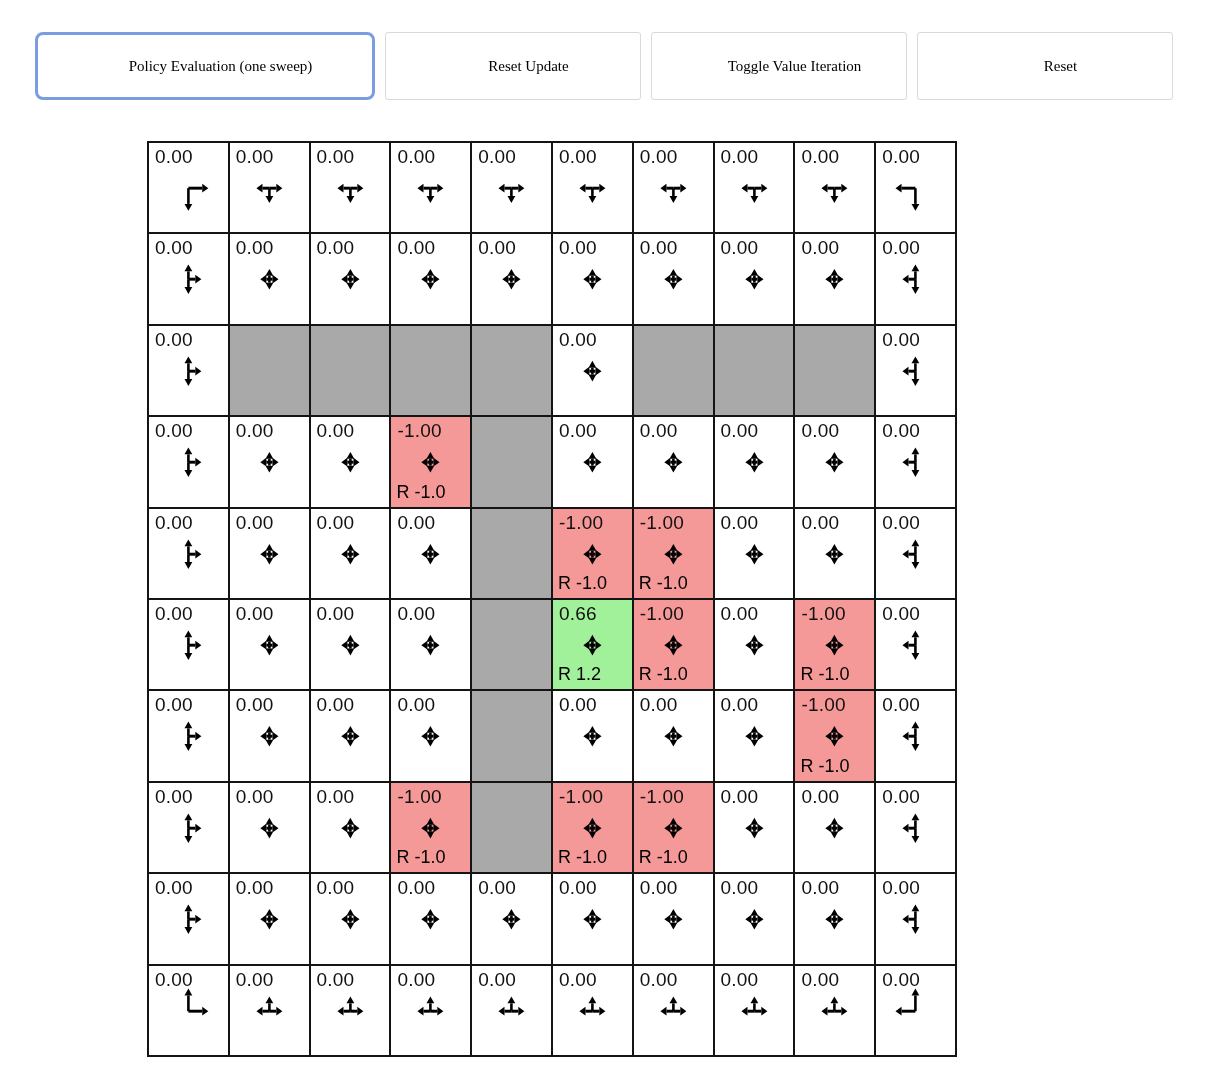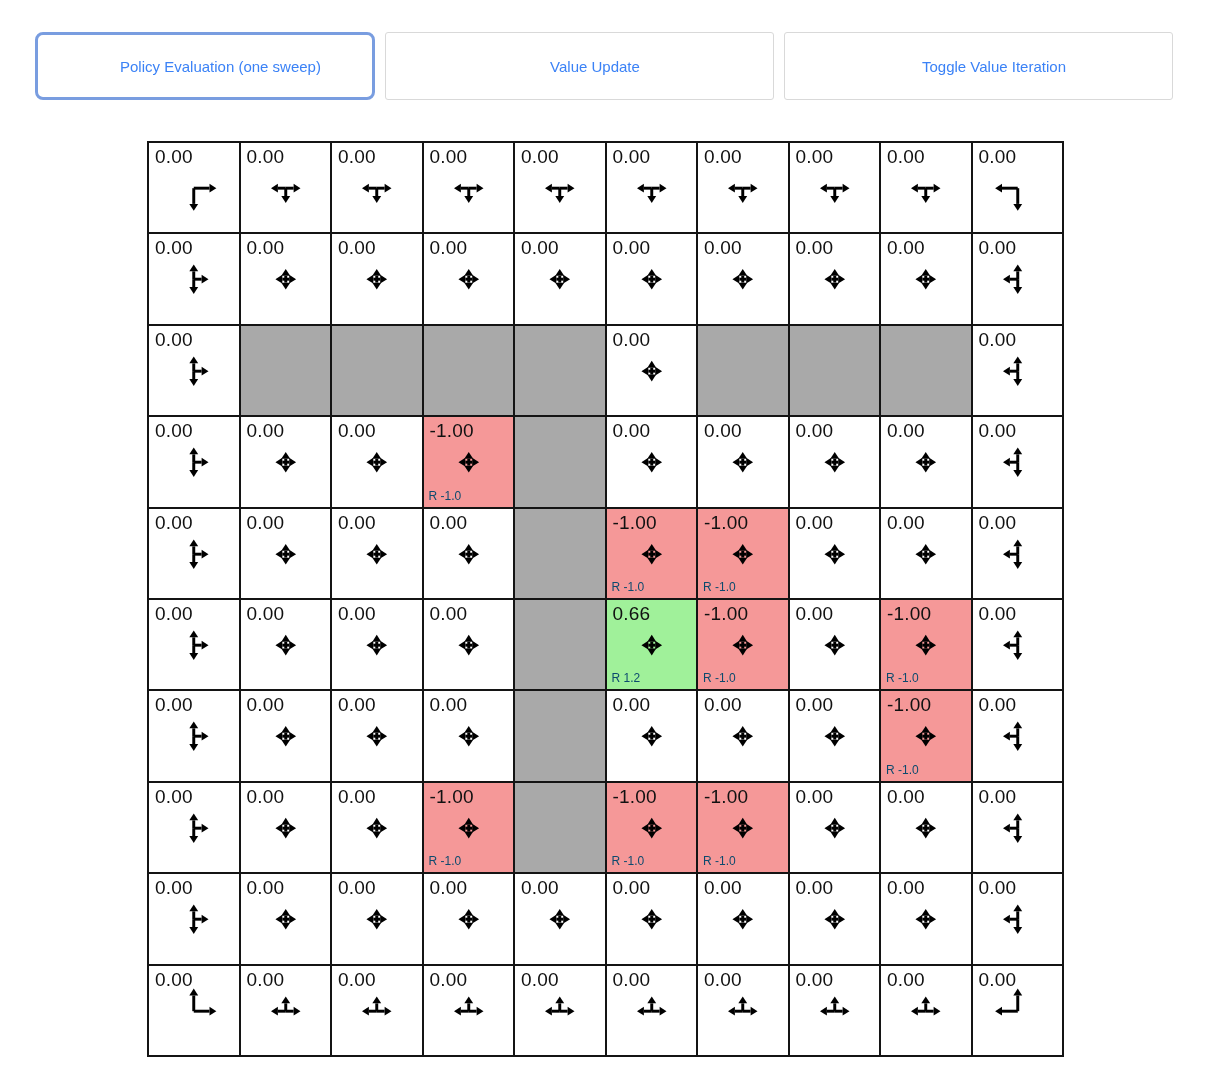--- a/index.html
+++ b/index.html
@@ -1,44 +1,45 @@
 <!DOCTYPE html>
 <html style="--accent: #799de0; --wall: #a9a9a9; --negative: #f59898; --positive: #a0f19a;"><head>
 <meta charset="utf-8">
 <style>
   html,body{margin:0;padding:0;background:#ffffff;}
   body{width:1208px;height:1080px;font-family:"Liberation Sans",sans-serif;overflow:hidden;}
 
   
   .toolbar{display:flex;gap:10px;margin:32px 35px 0 35px;height:68px;align-items:stretch;}
   .btn{background:#ffffff;border:1px solid #d9d9d9;border-radius:3px;font-size:15px;
-       color:#3b82f6;flex:1;cursor:pointer;font-family:Liberation Sans, sans-serif;
+       color:#000000;flex:1;cursor:pointer;font-family:Liberation Serif, serif;
        display:flex;align-items:center;justify-content:center;box-sizing:border-box;padding-left:37px;}
   .btn.active{border:3px solid var(--accent);border-radius:8px;flex:0 0 340px;}
 
   
-  .grid{position:relative;margin:41px 0 0 147px;width:917px;height:916px;
+  .grid{position:relative;margin:41px 0 0 147px;width:810px;height:916px;
         display:grid;grid-template-columns:repeat(10,1fr);grid-template-rows:repeat(10,1fr);
         border-top:2px solid #141414;border-left:2px solid #141414;box-sizing:border-box;}
   .cell{position:relative;border-right:2px solid #141414;border-bottom:2px solid #141414;
         background:#ffffff;box-sizing:border-box;}
   .cell.wall{background:var(--wall);}
   .cell.negative{background:var(--negative);}
   .cell.positive{background:var(--positive);}
   .val{position:absolute;top:3px;left:6px;font-size:19px;color:#111;letter-spacing:0.2px;}
-  .rew{position:absolute;bottom:4px;left:5px;font-size:12px;color:#0c4a6e;}
+  .rew{position:absolute;bottom:4px;left:5px;font-size:18px;color:#000000;}
   .arrows{position:absolute;left:0;top:0;width:100%;height:100%;display:block;}
 </style>
 </head>
 <body>
 
 <div class="toolbar">
   <button class="btn active">Policy Evaluation (one sweep)</button>
-  <button class="btn">Value Update</button>
+  <button class="btn">Reset Update</button>
   <button class="btn">Toggle Value Iteration</button>
+  <button class="btn">Reset</button>
 </div>
 
 <div class="grid">
     <div class="cell">
       <span class="val">0.00</span>
       <svg viewBox="0 0 91 91" preserveAspectRatio="none" class="arrows">
         <line x1="45.5" y1="46" x2="61.5" y2="46" stroke="#000" stroke-width="3"></line>
         <polygon points="68.5,46 61.5,50.5 61.5,41.5" fill="#000"></polygon>
         <line x1="45.5" y1="46" x2="45.5" y2="62" stroke="#000" stroke-width="3"></line>
         <polygon points="45.5,69 41,62 50,62" fill="#000"></polygon>

